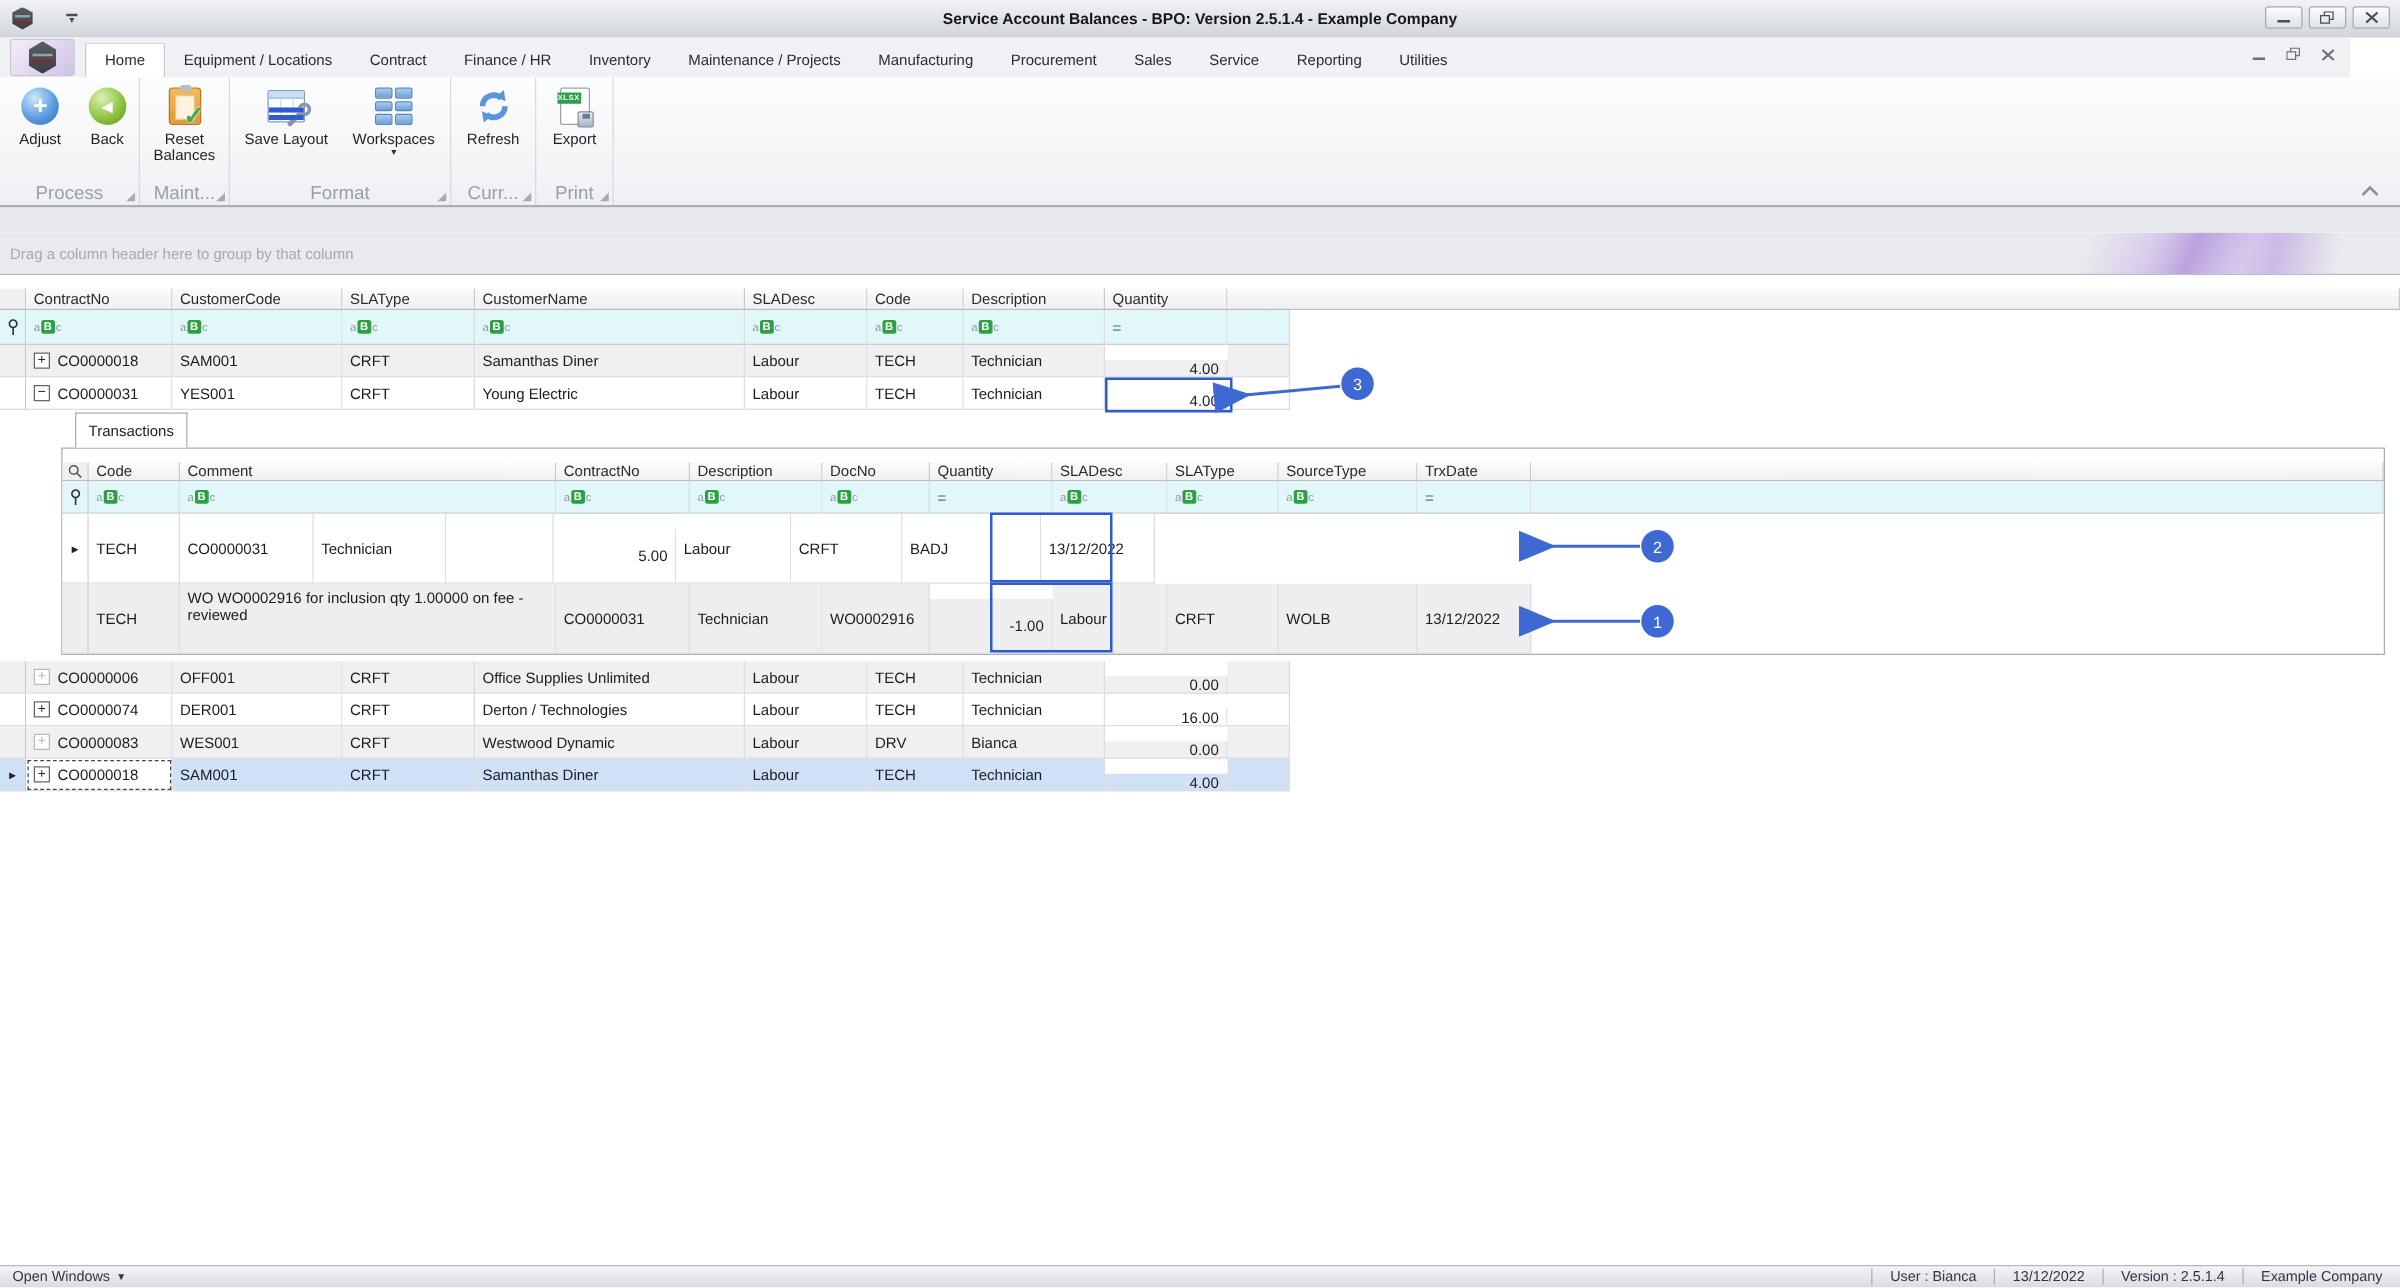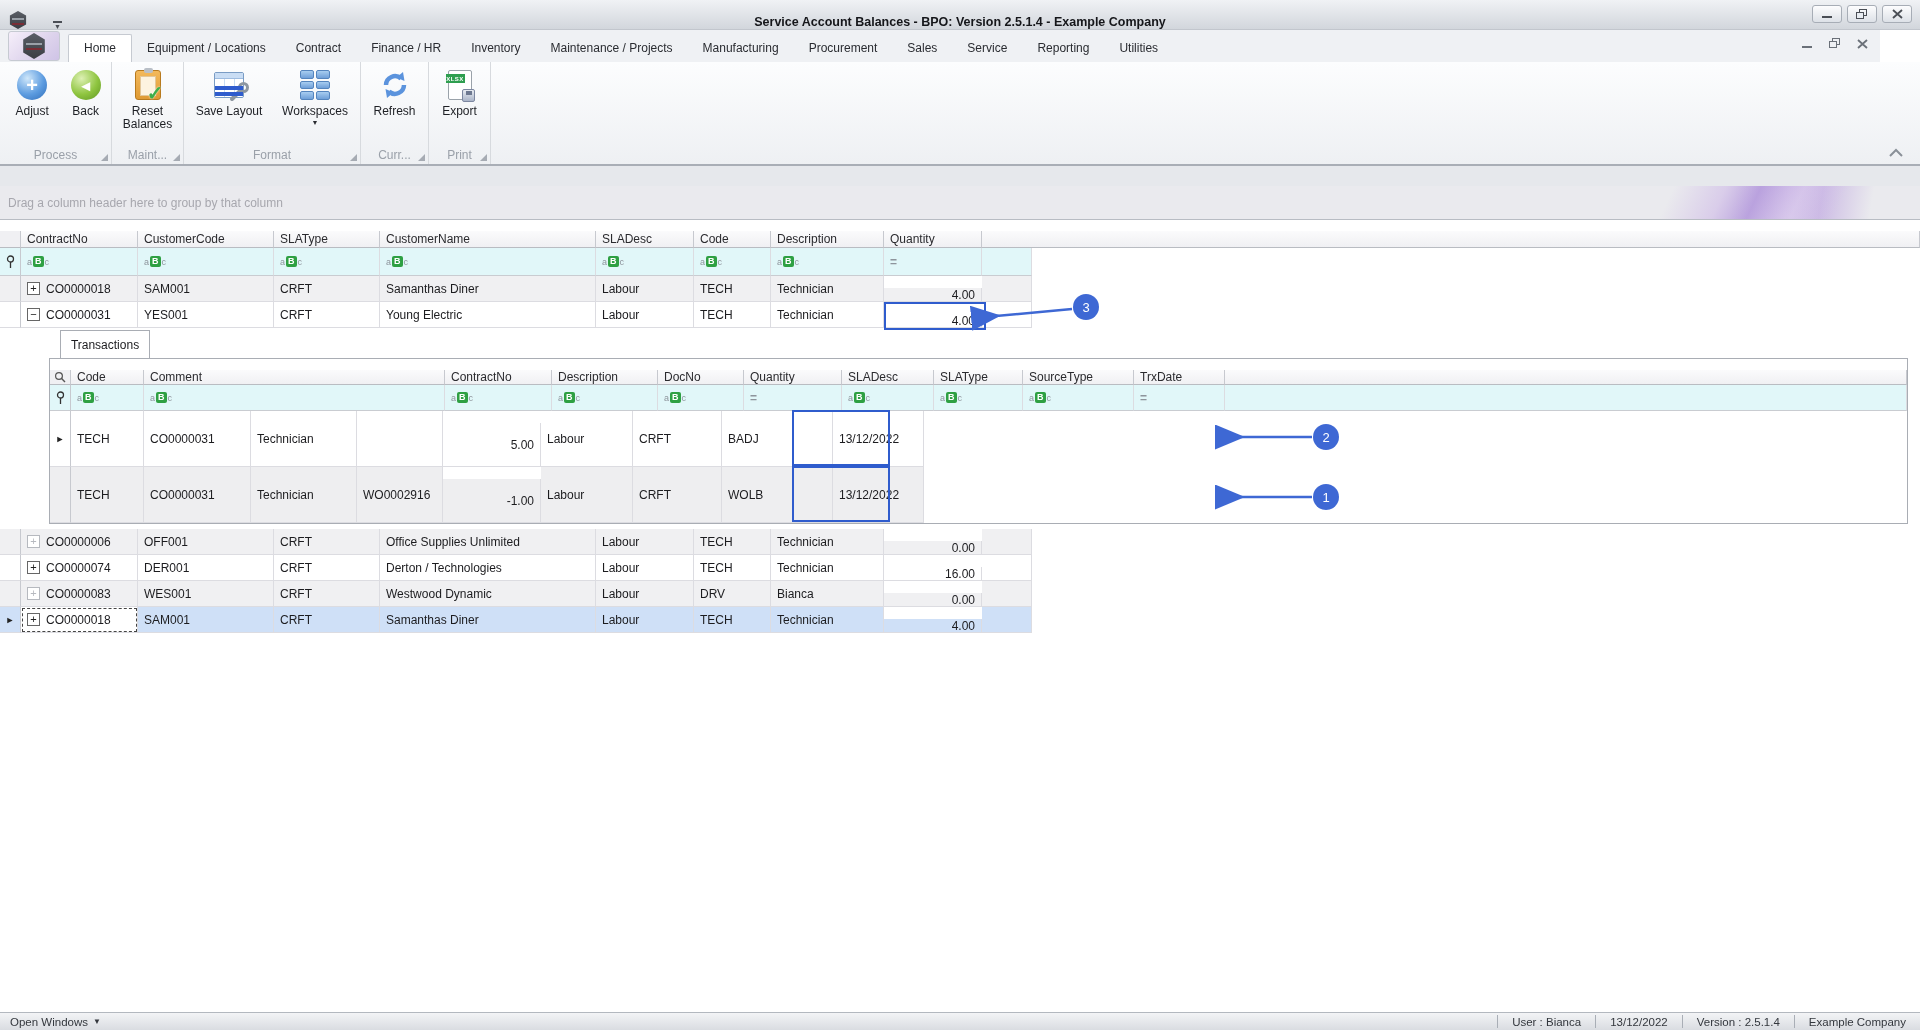--- a/index.html
+++ b/index.html
@@ -2,21 +2,21 @@
 <html><head>
 <meta charset="utf-8">
 <style>
   * { margin:0; padding:0; box-sizing:border-box; }
   html,body { width:1920px; height:1030px; overflow:hidden; }
   body { font-family:"Liberation Sans", sans-serif; font-size:12px; color:#1c1c1f; background:#fff; position:relative; }
 
   
   .titlebar { position:absolute; left:0; top:0; width:1920px; height:30px;
     background:linear-gradient(#f0f2f5,#d2d6dc); border-bottom:1px solid #c2c6cd;
-    display:flex; align-items:flex-end; }
+    display:flex; align-items:center; }
   .app-ico { width:18px; height:18px; margin-left:9px; }
   .hexlogo { width:100%; height:100%; background:linear-gradient(#5a5e66,#3a3d43);
     clip-path:polygon(50% 0,95% 25%,95% 75%,50% 100%,5% 75%,5% 25%); position:relative; }
   .hexlogo::after { content:""; position:absolute; left:15%; right:15%; top:38%; height:2px; background:#9aa0a8; box-shadow:0 5px 0 #7a2d35; }
   .qat-caret { margin-left:26px; display:flex; flex-direction:column; align-items:center; cursor:default; }
   .qat-caret .bar { width:9px; height:2px; background:#4a4e55; margin-bottom:1px; }
   .qat-caret .car { font-size:7px; color:#4a4e55; line-height:5px; }
   .tb-title { position:absolute; left:0; right:0; text-align:center; font-weight:bold; font-size:12.5px; color:#15161a; }
   .winbtns { position:absolute; right:8px; top:5px; display:flex; gap:5px; }
   .wbtn { width:30px; height:18px; border:1px solid #a7adb6; border-radius:3px;
@@ -35,21 +35,21 @@
 
   
   .ribbon { position:absolute; left:0; top:62px; width:1920px; height:104px;
     background:linear-gradient(#fcfdfe,#eef0f3); border-bottom:2px solid #a9aeb6; }
   .rgroups { display:flex; height:100%; }
   .rgroup { display:flex; flex-direction:column; border-right:1px solid #d7dade; position:relative; }
   .rbtnrow { flex:1; display:flex; align-items:flex-start; padding:4px 2px 0 2px; }
   .rbtn { width:62px; display:flex; flex-direction:column; align-items:center; padding-top:2px; cursor:default; }
   .rbtn.wide { width:96px; }
   .rbtn .lbl { margin-top:3px; text-align:center; line-height:13px; color:#1e2025; }
-  .glabel { height:18px; display:flex; align-items:center; justify-content:center; color:#9aa0a9; font-size:12px; position:relative; }
+  .glabel { height:18px; display:flex; align-items:flex-start; justify-content:center; color:#9aa0a9; font-size:15px; position:relative; }
   .launcher { position:absolute; right:3px; bottom:3px; width:8px; height:8px; }
   .launcher::before { content:""; position:absolute; right:0; bottom:0; border-left:7px solid transparent; border-bottom:7px solid #a6abb3; }
   .ribbon-collapse { position:absolute; right:16px; bottom:6px; }
 
   
   .ic { width:34px; height:34px; display:flex; align-items:center; justify-content:center; position:relative; }
   .sphere { width:30px; height:30px; border-radius:50%; display:flex; align-items:center; justify-content:center;
     color:#fff; font-weight:bold; }
   .sphere.blue { background:radial-gradient(circle at 35% 28%, #cfe7fa, #5d9ce0 55%, #2f6cb8); }
   .sphere.green { background:radial-gradient(circle at 35% 28%, #ddf0b4, #8fc540 55%, #5d9422); }
@@ -541,20 +541,21 @@
       <div class="cell i6 num">5.00</div>
       <div class="cell i7">Labour</div>
       <div class="cell i8">CRFT</div>
       <div class="cell i9">BADJ</div>
       <div class="cell i10">13/12/2022</div>
     </div>
 
     <div class="row drow gray" style="left:0; top:108px; width:1175px; height:56px;">
       <div class="cell i0 ind"></div>
       <div class="cell i1">TECH</div>
+      <div class="cell i2 comcell">WO WO0002916 for inclusion qty 1.00000 on fee - reviewed</div>
       <div class="cell i3">CO0000031</div>
       <div class="cell i4">Technician</div>
       <div class="cell i5">WO0002916</div>
       <div class="cell i6 num">-1.00</div>
       <div class="cell i7">Labour</div>
       <div class="cell i8">CRFT</div>
       <div class="cell i9">WOLB</div>
       <div class="cell i10">13/12/2022</div>
     </div>
   </div>

